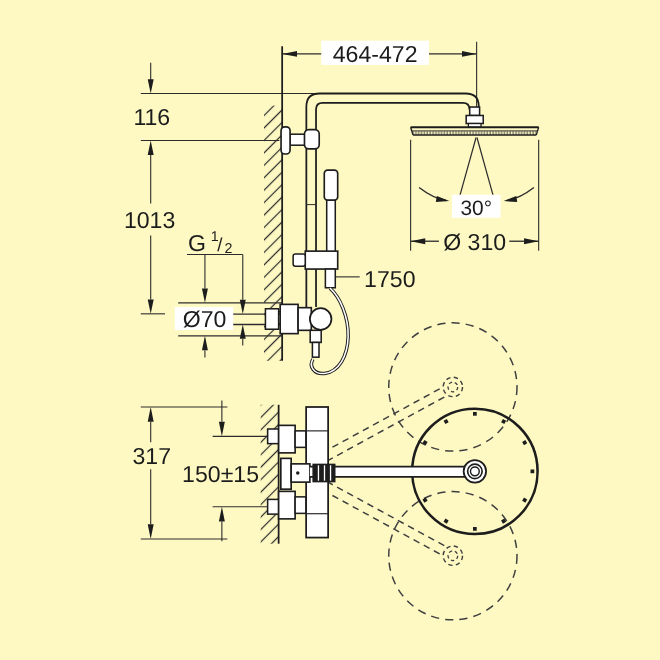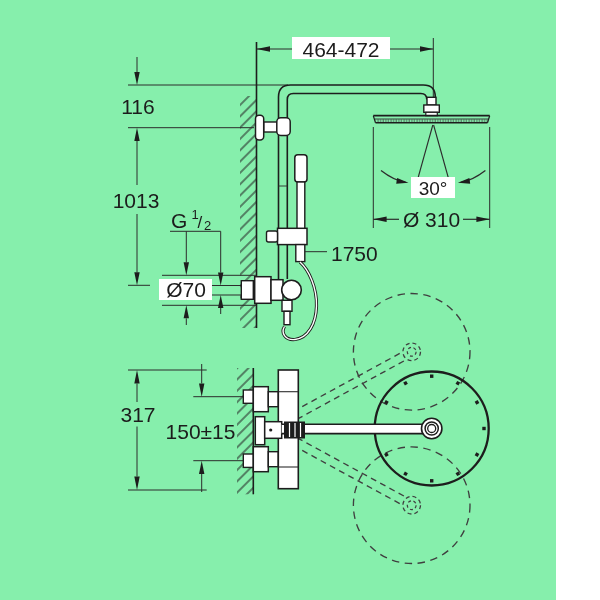--- a/index.html
+++ b/index.html
@@ -1,16 +1,16 @@
 <!DOCTYPE html>
 <html><head>
 <meta charset="utf-8">
 <style>
   html,body{margin:0;padding:0;background:#ffffff;}
-  #canvas{width:556px;height:600px;background:#86efac;position:relative;overflow:hidden;}
+  #canvas{width:600px;height:600px;background:#fef9c3;position:relative;overflow:hidden;}
   svg{display:block;}
   text{font-family:"Liberation Sans","DejaVu Sans",sans-serif;fill:#1c1c1c;}
   .dim{font-size:21px;}
   .dim-sm{font-size:19px;}
   .gbig{font-size:21px;}
   .gsup{font-size:13px;}
   .gslash{font-size:17px;}
   .ln{stroke:#1d1d1d;fill:none;}
   .thin{stroke:#2c2c2c;fill:none;}
   .blk{fill:#ffffff;stroke:#1d1d1d;}

